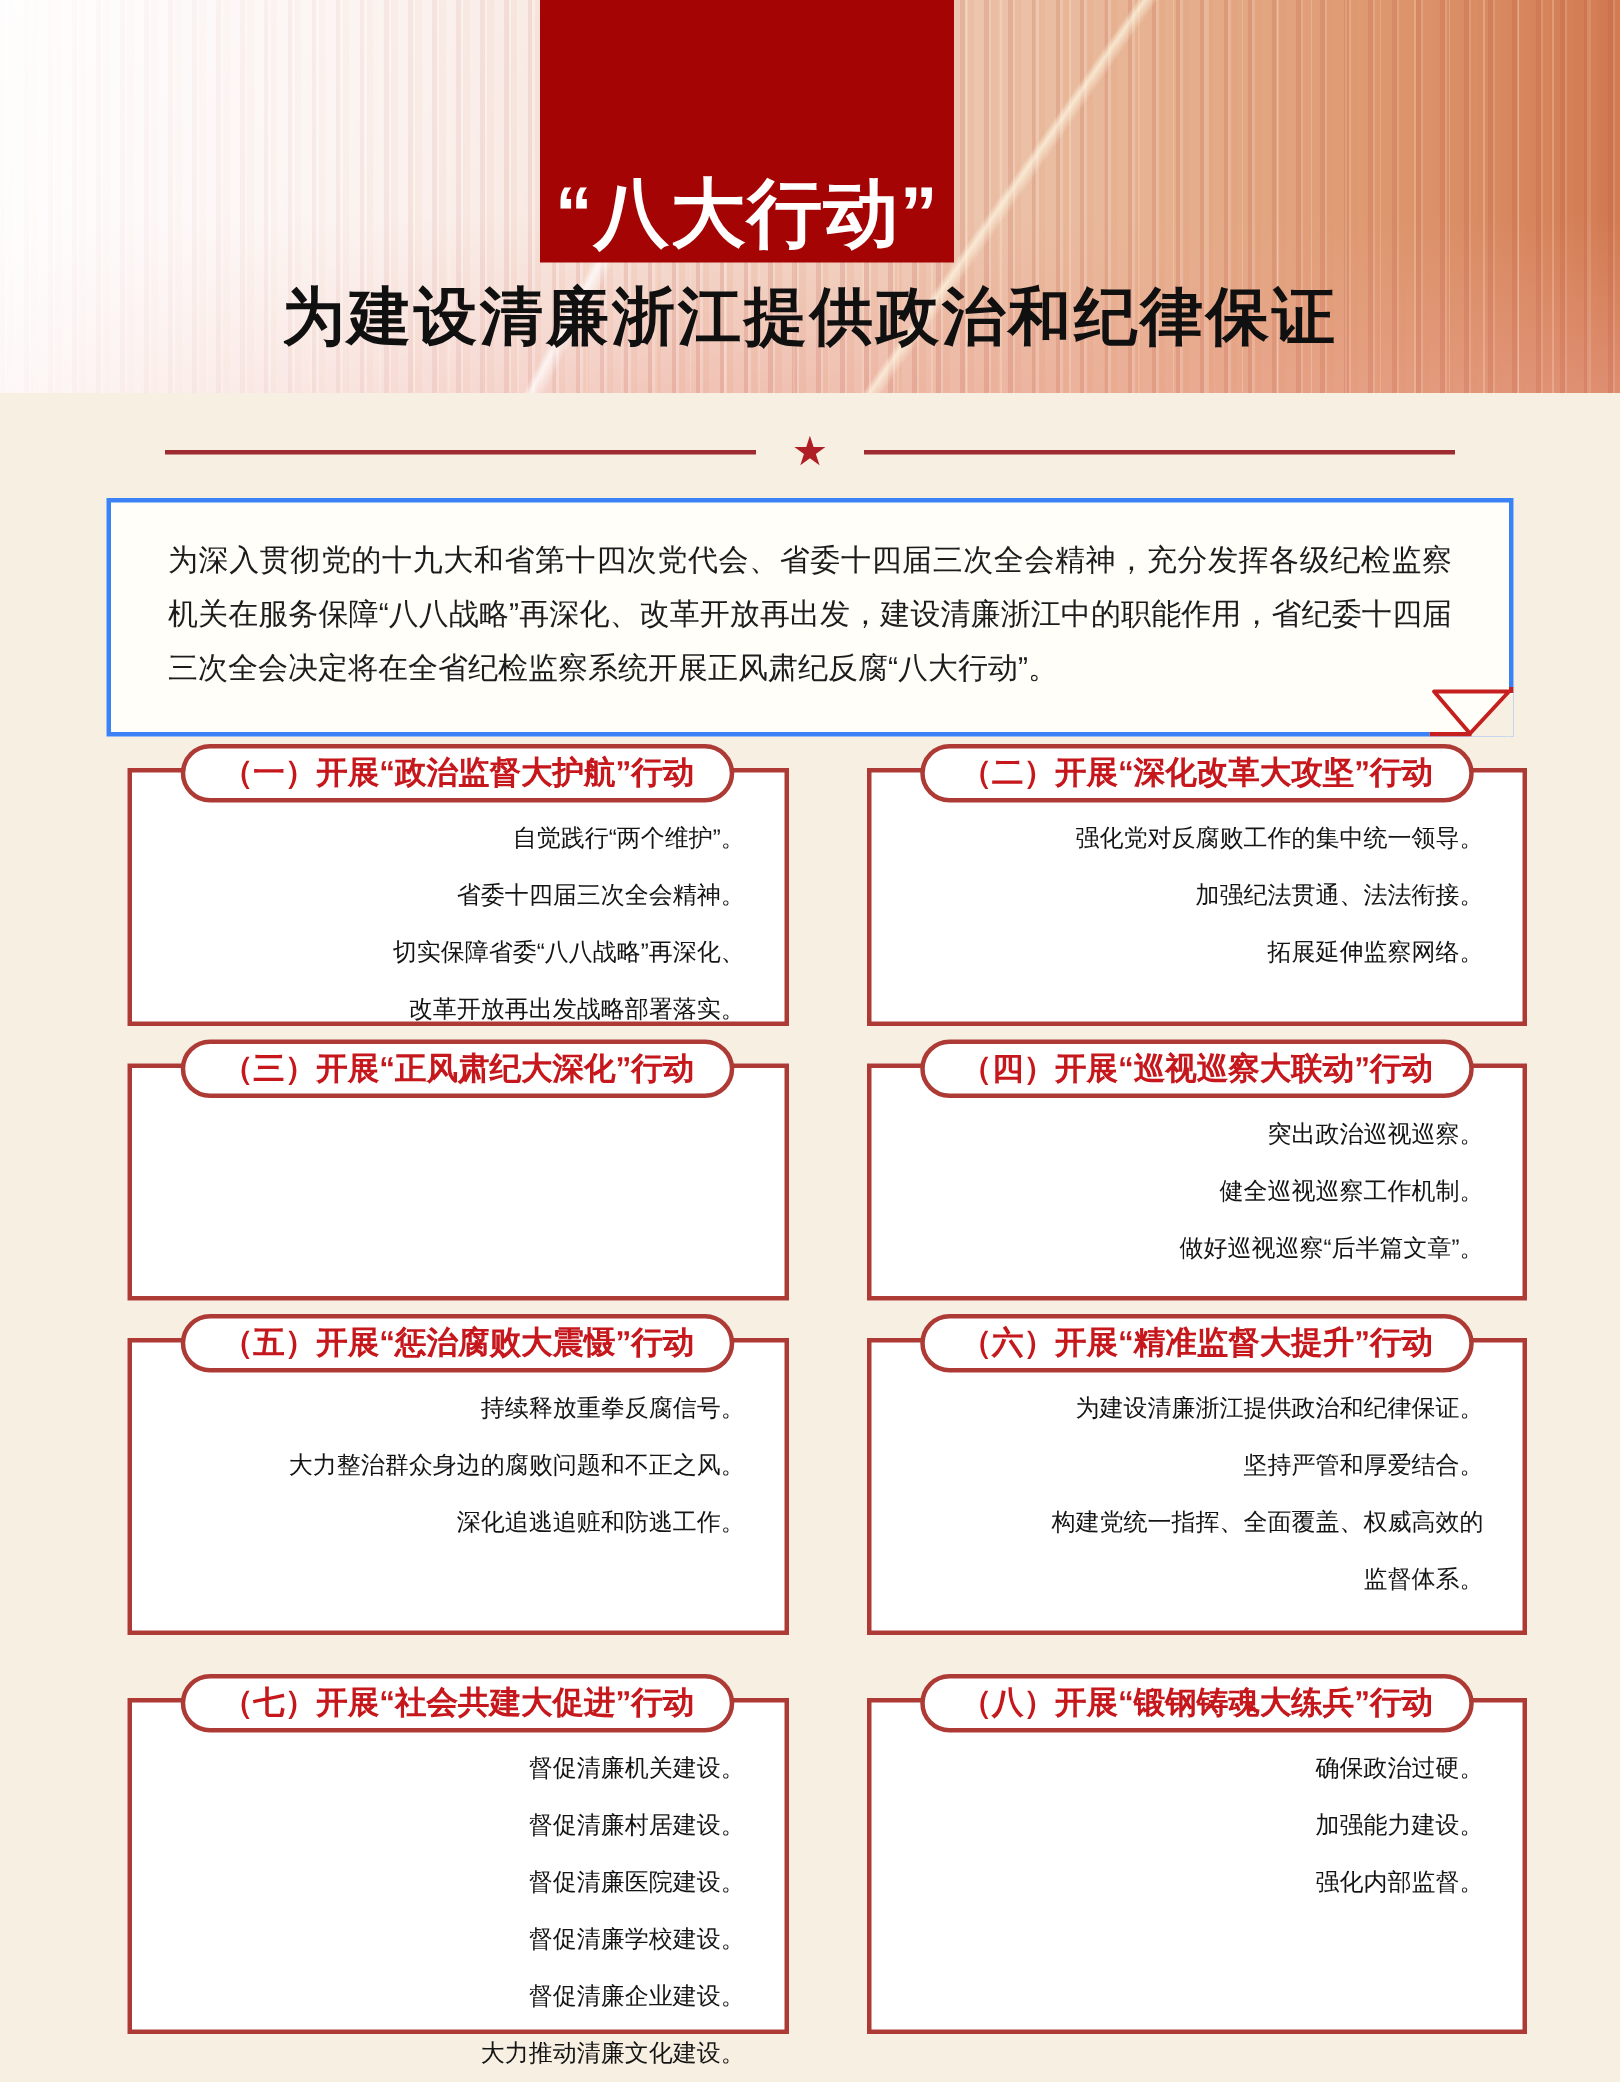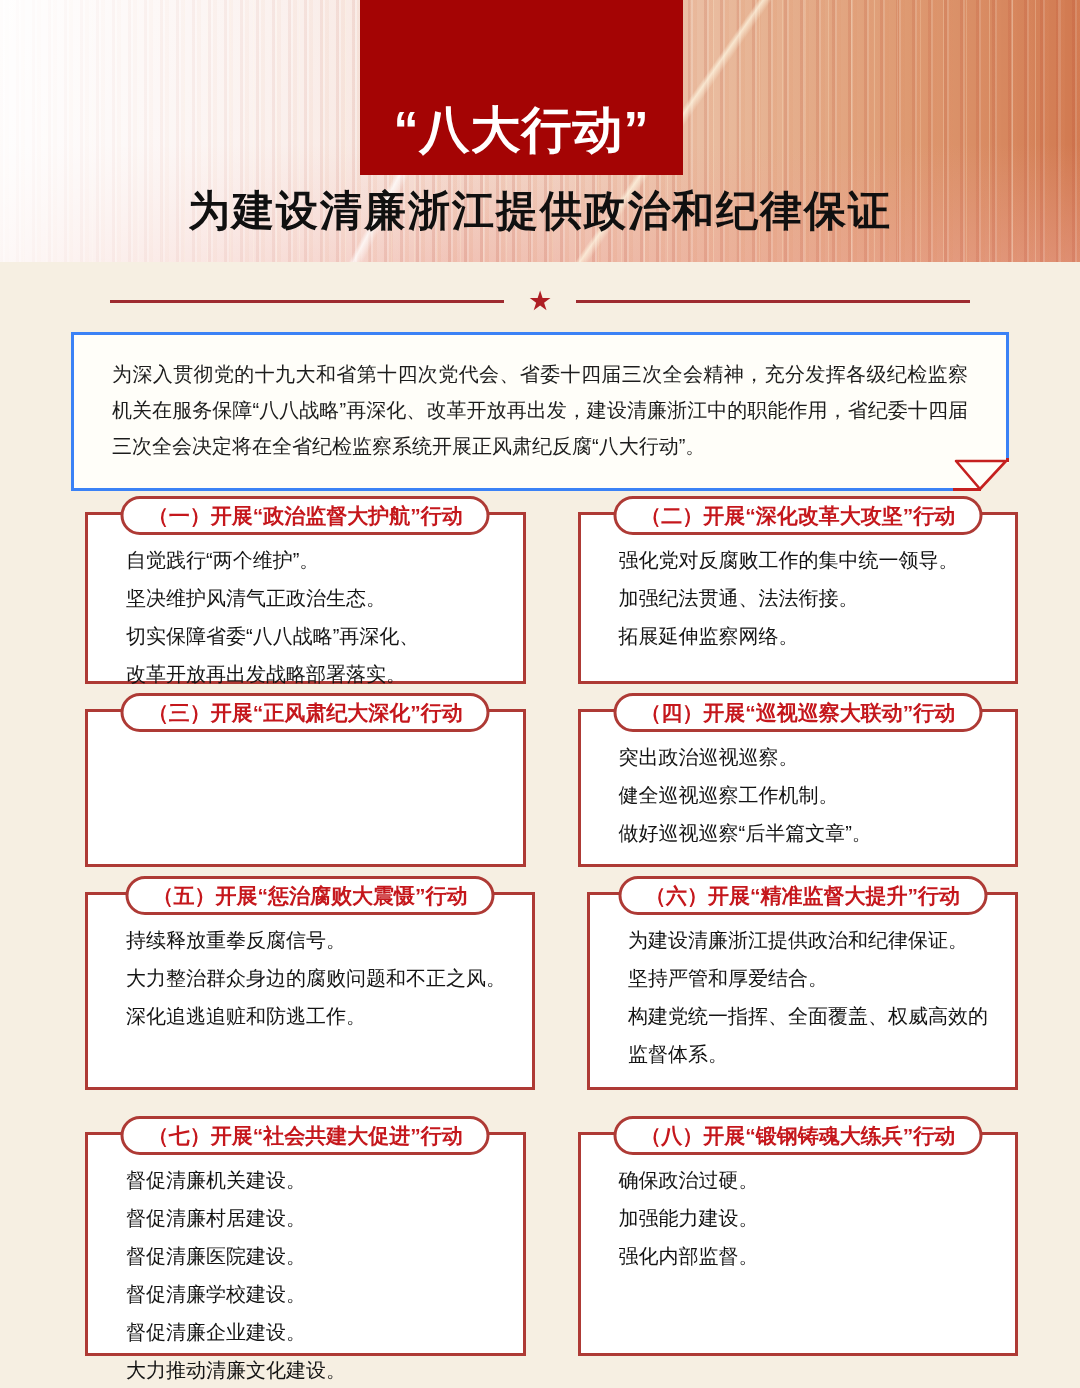--- a/index.html
+++ b/index.html
@@ -17,24 +17,24 @@
     background-image:
       linear-gradient(118deg, transparent 40%, rgba(255,255,255,.75) 40.4%, transparent 41.2%),
       linear-gradient(125deg, transparent 60%, rgba(255,250,230,.7) 60.4%, transparent 61.1%),
       linear-gradient(100deg, rgba(255,255,255,.95) 0%, rgba(255,255,255,.55) 22%, rgba(255,255,255,0) 45%),
       repeating-linear-gradient(90deg, rgba(186,74,52,.16) 0 3px, rgba(255,255,255,.14) 3px 5px, rgba(224,140,96,.12) 5px 9px, transparent 9px 16px),
       repeating-linear-gradient(90deg, rgba(255,240,210,.25) 0 1px, transparent 1px 23px),
       linear-gradient(to top, rgba(238,166,152,.45), rgba(238,166,152,0) 45%),
       linear-gradient(90deg, #f9eceb 0%, #f7e4de 28%, #f1d4c4 52%, #e7b494 70%, #de9a72 84%, #d17950 100%);
   }
   .hero-banner {
-    position:absolute; left:360px; top:0; width:323px; height:175px;
+    position:absolute; left:360px; top:0; width:276px; height:175px;
     background:#a40404;
     display:flex; align-items:flex-end; justify-content:center;
-    padding-bottom:20px;
+    padding-bottom:8px;
   }
   .hero-banner-text {
     color:#ffffff; font-size:50px; font-weight:900; letter-spacing:1px;
     line-height:1; white-space:nowrap;
   }
   .hero-subtitle {
     position:absolute; top:183px; left:0; width:100%;
     text-align:center; color:#101010;
     font-size:42px; font-weight:900; letter-spacing:2px; white-space:nowrap;
   }
@@ -76,21 +76,21 @@
   .badge {
     position:absolute; top:-19px; left:50%; transform:translateX(-50%);
     background:#ffffff;
     border:3px solid #ae3a35; border-radius:20px;
     padding:4px 24px;
     color:#c5171c; font-size:21px; font-weight:900;
     white-space:nowrap; line-height:1.2;
   }
   .card-body { padding:26px 26px 0 38px; }
   .card-body p {
-    font-size:20px; line-height:38px; color:#141414; white-space:nowrap;
+    font-size:16px; line-height:38px; color:#141414; white-space:nowrap;text-align:right;
   }
 </style>
 </head>
 <body>
 
 <div class="hero">
   <div class="hero-banner">
     <span class="hero-banner-text">“八大行动”</span>
   </div>
   <div class="hero-subtitle">为建设清廉浙江提供政治和纪律保证</div>
@@ -114,21 +114,21 @@
   </svg>
 </div>
 
 <div class="cards">
 
   <div class="row h172">
     <div class="card">
       <div class="badge">（一）开展“政治监督大护航”行动</div>
       <div class="card-body">
         <p>自觉践行“两个维护”。</p>
-        <p>坚决维护风清气正政治生态。</p>
+        <p>省委十四届三次全会精神。</p>
         <p>切实保障省委“八八战略”再深化、</p>
         <p>改革开放再出发战略部署落实。</p>
       </div>
     </div>
     <div class="card">
       <div class="badge">（二）开展“深化改革大攻坚”行动</div>
       <div class="card-body">
         <p>强化党对反腐败工作的集中统一领导。</p>
         <p>加强纪法贯通、法法衔接。</p>
         <p>拓展延伸监察网络。</p>

